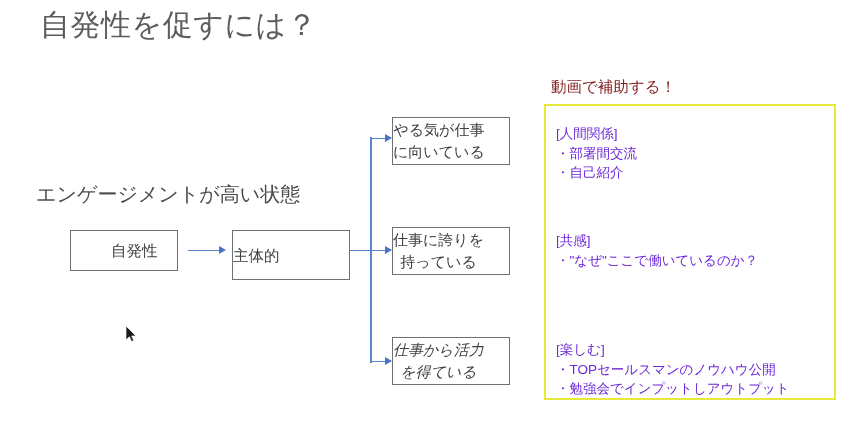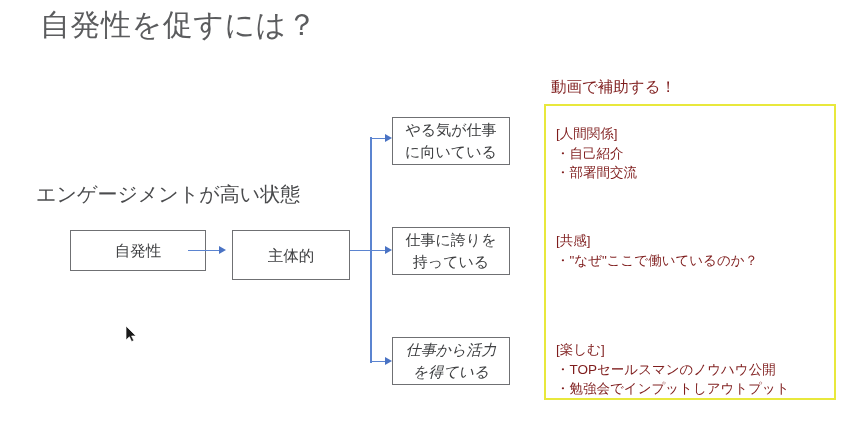--- a/index.html
+++ b/index.html
@@ -41,28 +41,27 @@
 
   
   .flow-box {
     position: absolute;
     box-sizing: border-box;
     border: 1.6px solid #6f7073;
     background: #ffffff;
     color: #3f4042;
     display: flex;
     align-items: center;
-    justify-content: center;
     text-align: center;
     font-size: 15.5px;
     line-height: 21px;
   }
   .flow-box span { display: block; white-space: pre-line; }
 
-  #box-jihatsusei { left: 70px;  top: 230px; width: 136px; height: 41px; }
+  #box-jihatsusei { left: 70px;  top: 230px; width: 108px; height: 41px; padding-left: 40px; }
   #box-shutaiteki { left: 232px; top: 230px; width: 118px; height: 50px; }
 
   .branch-box {
     left: 392px;
     width: 118px;
     height: 48px;
     font-size: 15px;
     line-height: 22px;
   }
   #box-branch-0 { top: 117px; }
@@ -117,21 +116,21 @@
     top: 104px;
     width: 292px;
     height: 296px;
     box-sizing: border-box;
     border: 2.4px solid #e8e83c;
     background: #ffffff;
   }
   .panel-group {
     position: absolute;
     left: 10px;
-    color: #7f1d1d;
+    color: #6d28d9;
     font-size: 13.5px;
     line-height: 19.5px;
     white-space: nowrap;
   }
   #panel-group-0 { top: 18px; }
   #panel-group-1 { top: 125px; }
   #panel-group-2 { top: 234px; }
   .group-title { display: block; }
   .group-item  { display: block; }
 
@@ -185,22 +184,22 @@
   <div class="arrow-head" id="arrow-b1"></div>
   <div class="conn conn-h" id="conn-br-2"></div>
   <div class="arrow-head" id="arrow-b2"></div>
 
   <div id="video-heading">動画で補助する！</div>
 
   <div id="yellow-panel">
 
     <div class="panel-group" id="panel-group-0">
       <span class="group-title">[人間関係]</span>
+      <span class="group-item">・部署間交流</span>
       <span class="group-item">・自己紹介</span>
-      <span class="group-item">・部署間交流</span>
     </div>
 
     <div class="panel-group" id="panel-group-1">
       <span class="group-title">[共感]</span>
       <span class="group-item">・"なぜ"ここで働いているのか？</span>
     </div>
 
     <div class="panel-group" id="panel-group-2">
       <span class="group-title">[楽しむ]</span>
       <span class="group-item">・TOPセールスマンのノウハウ公開</span>

